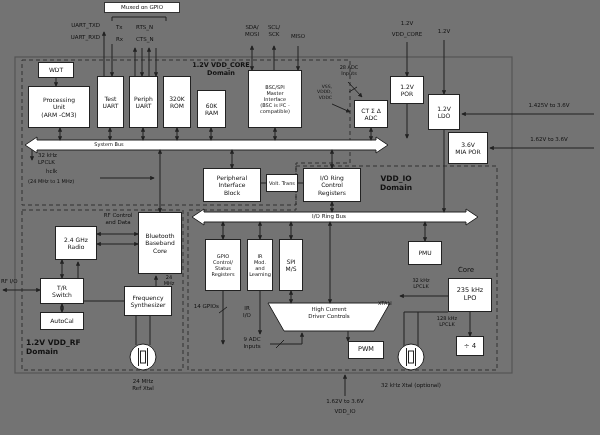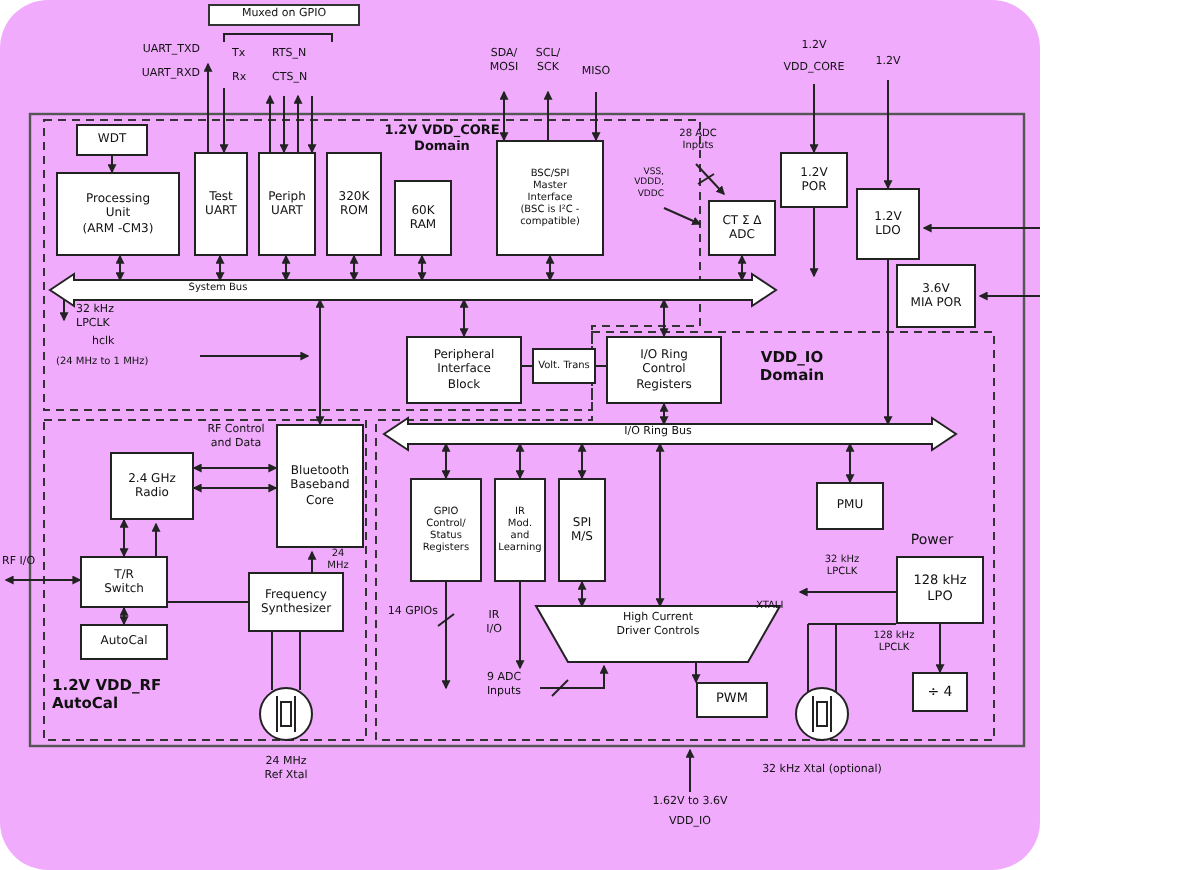--- a/index.html
+++ b/index.html
@@ -1,17 +1,17 @@
 <!DOCTYPE html>
 <html><head>
 <meta charset="utf-8">
 <style>
   html,body{margin:0;padding:0;background:#fff;}
-  #stage{position:relative;width:520px;height:435px;background:#f0abfc;
-         font-family:"DejaVu Sans","Liberation Sans",sans-serif;color:#1a1a1a;overflow:hidden;border-radius:24px;}
+  #stage{position:relative;width:600px;height:435px;background:#737373;
+         font-family:"DejaVu Sans","Liberation Sans",sans-serif;color:#1a1a1a;overflow:hidden;}
   #wires{position:absolute;left:0;top:0;}
   .blk{position:absolute;border:1px solid #222;background:#fff;display:flex;align-items:center;
        justify-content:center;text-align:center;white-space:pre-line;font-size:6px;line-height:1.2;
        color:#111;box-sizing:border-box;padding:1px;}
   .lbl{position:absolute;white-space:pre-line;font-size:5.5px;line-height:1.2;color:#111;}
   .c{text-align:center}.r{text-align:right}
   .f45{font-size:4.5px}.f5{font-size:5px}.f55{font-size:5.5px}
   .f65{font-size:6.5px}.f7{font-size:7px}.f75{font-size:7.5px}
   .dom{font-weight:600}
   .boxed{border:1px solid #333;background:#fff;padding:1px 2px;}
@@ -148,21 +148,21 @@
 <div class="lbl c" style="left:426px;top:28px;width:36px;">1.2V</div>
 
 <div class="lbl c" style="left:504px;top:102px;width:90px;">1.425V to 3.6V</div>
 <div class="lbl c" style="left:504px;top:136px;width:90px;">1.62V to 3.6V</div>
 
 <div class="lbl c dom f65" style="left:192px;top:62px;width:58px;">1.2V VDD_CORE
 Domain</div>
 <div class="lbl c dom f75" style="left:368px;top:174px;width:56px;">VDD_IO
 Domain</div>
 <div class="lbl dom f75" style="left:26px;top:338px;width:84px;">1.2V VDD_RF
-AutoCal</div>
+Domain</div>
 
 <div class="blk" style="left:38px;top:62px;width:36px;height:16px;">WDT</div>
 <div class="blk" style="left:28px;top:86px;width:62px;height:42px;">Processing
 Unit
 (ARM -CM3)</div>
 <div class="blk" style="left:97px;top:76px;width:27px;height:52px;">Test
 UART</div>
 <div class="blk" style="left:129px;top:76px;width:29px;height:52px;">Periph
 UART</div>
 <div class="blk" style="left:163px;top:76px;width:28px;height:52px;">320K
@@ -232,22 +232,22 @@
 <div class="lbl r" style="left:181px;top:303px;width:38px;">14 GPIOs</div>
 <div class="lbl c" style="left:238px;top:305px;width:18px;">IR
 I/O</div>
 <div class="lbl c" style="left:236px;top:336px;width:32px;">9 ADC
 Inputs</div>
 <div class="lbl c f55" style="left:272px;top:306px;width:114px;">High Current
 Driver Controls</div>
 <div class="blk f65" style="left:348px;top:341px;width:36px;height:18px;">PWM</div>
 
 <div class="blk" style="left:408px;top:241px;width:34px;height:24px;">PMU</div>
-<div class="lbl c f7" style="left:444px;top:266px;width:44px;">Power</div>
-<div class="blk f65" style="left:448px;top:278px;width:44px;height:34px;">128 kHz
+<div class="lbl c f7" style="left:444px;top:266px;width:44px;">Core</div>
+<div class="blk f65" style="left:448px;top:278px;width:44px;height:34px;">235 kHz
 LPO</div>
 <div class="lbl c f5" style="left:400px;top:277px;width:42px;">32 kHz
 LPCLK</div>
 <div class="lbl c f5" style="left:424px;top:315px;width:46px;">128 kHz
 LPCLK</div>
 <div class="lbl f5" style="left:378px;top:300px;width:26px;">XTALI</div>
 <div class="blk f7" style="left:456px;top:336px;width:28px;height:20px;">÷ 4</div>
 
 <div class="lbl c" style="left:111px;top:378px;width:64px;">24 MHz
 Ref Xtal</div>

